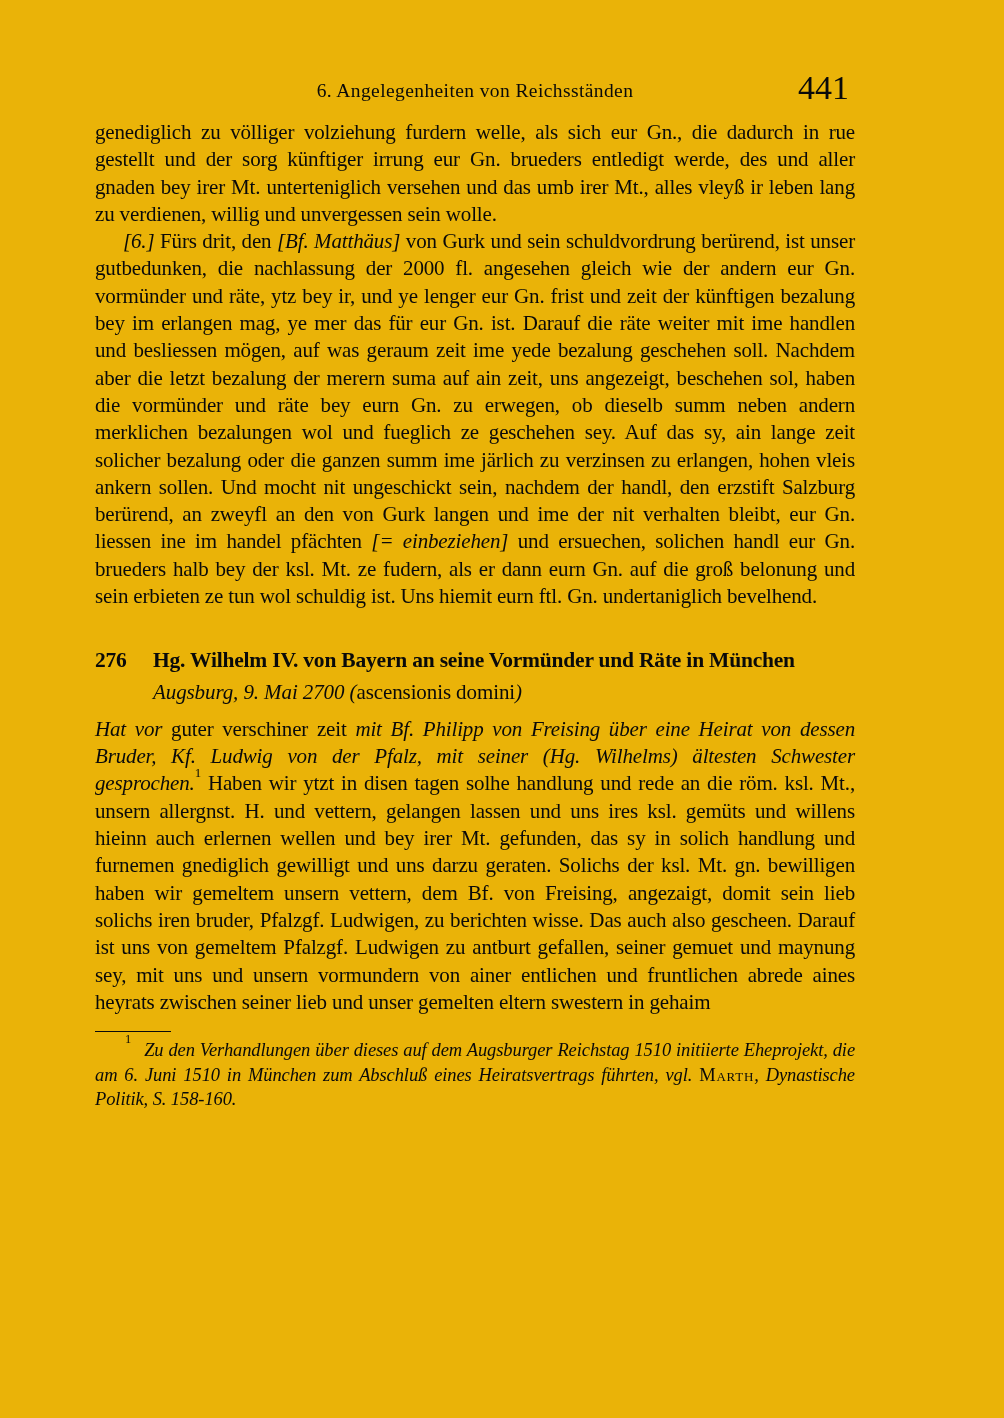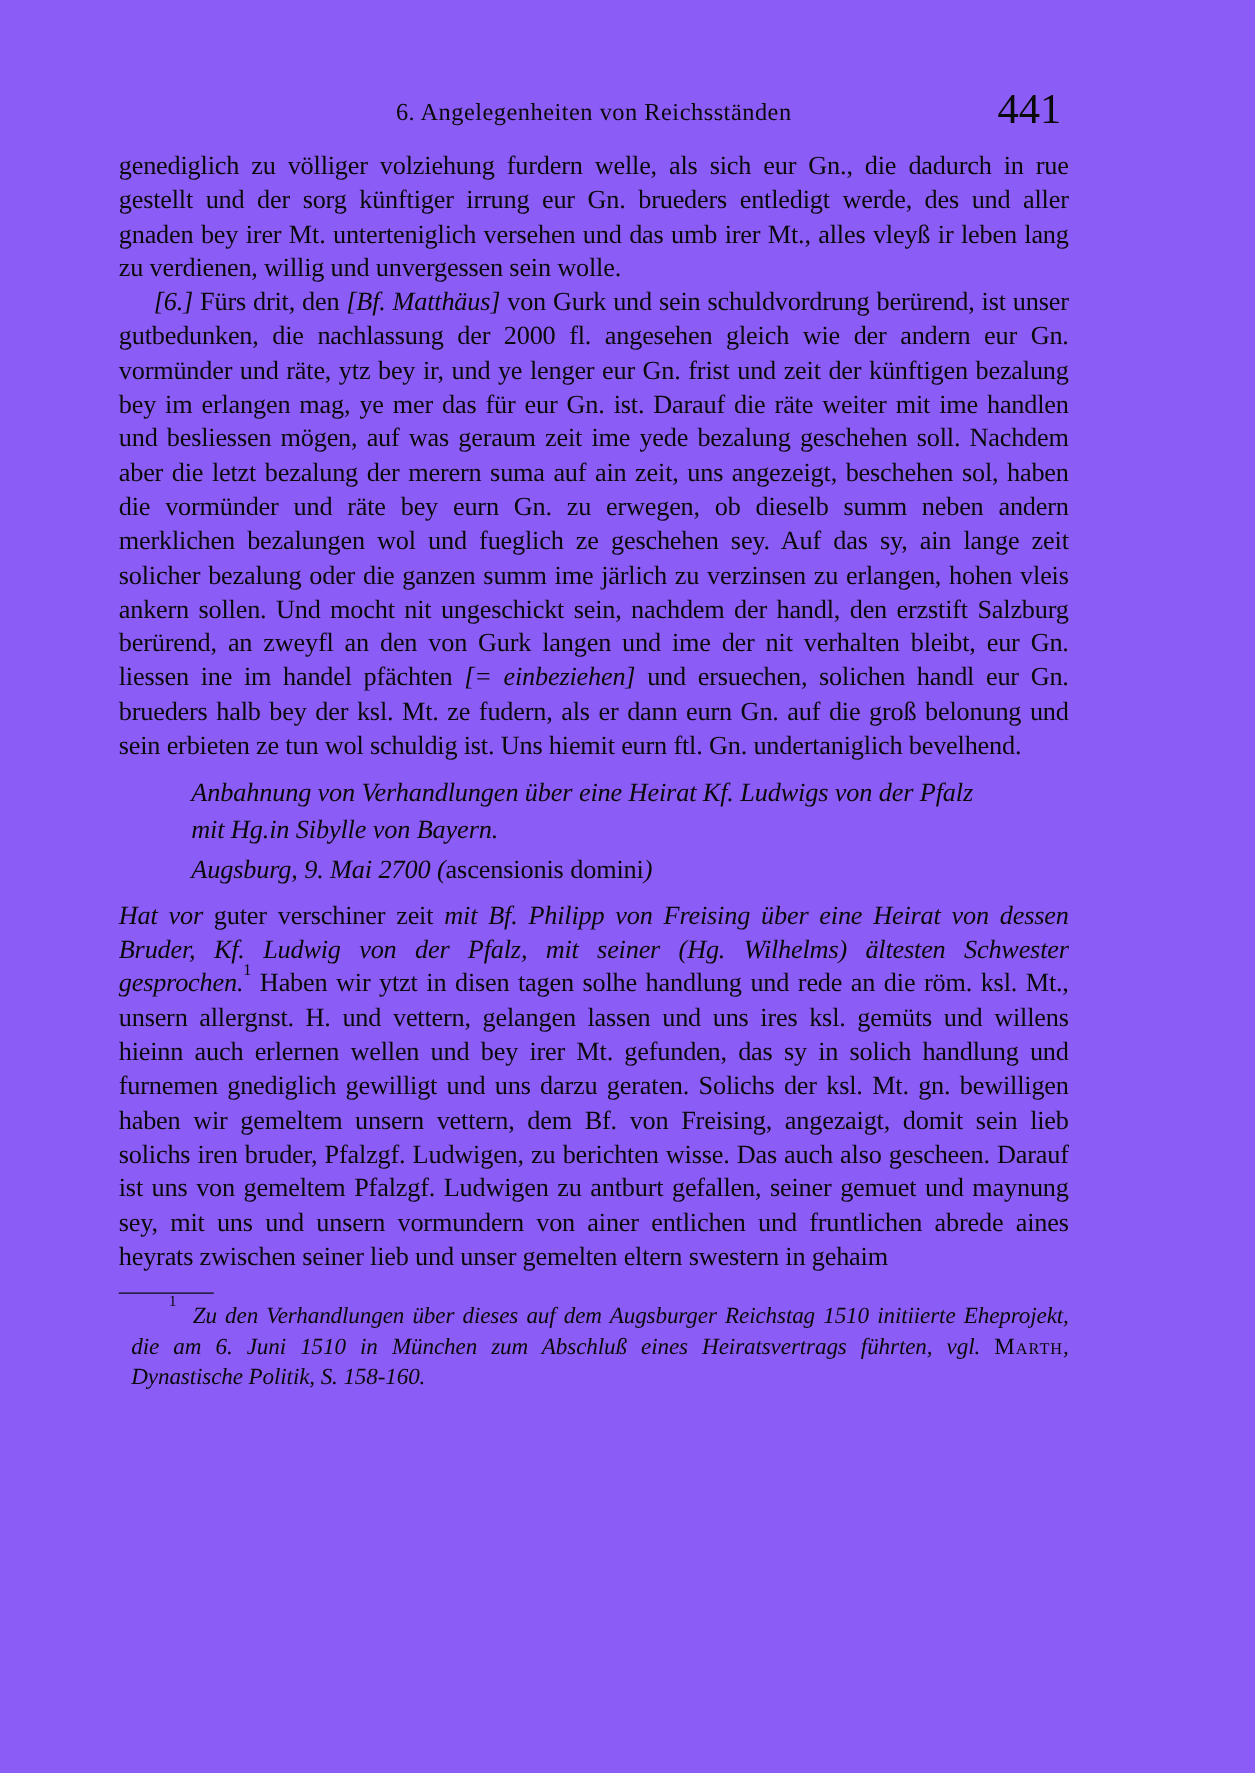--- a/index.html
+++ b/index.html
@@ -1,19 +1,19 @@
 <!DOCTYPE html>
 <html lang="de"><head>
 <meta charset="utf-8">
 <style>
   html,body { margin:0; padding:0; background:#ffffff; }
   .page {
     position:relative;
     width:1004px; height:1418px;
-    background:#8b5cf6;
+    background:#eab308;
     color:#0a0a0a;
     font-family:"Liberation Serif","DejaVu Serif",serif;
     overflow:hidden;
   }
   .text-block { position:absolute; left:95px; top:78px; width:760px; }
 
   
   .running-head { position:relative; height:26px; margin-bottom:15px; }
   .rh-title { text-align:center; font-size:19.5px; letter-spacing:0.4px; line-height:26px; }
   .rh-num { position:absolute; right:6px; top:-4px; font-size:34px; line-height:28px; }
@@ -52,21 +52,21 @@
   .docbody { margin-top:9px; }
 
   sup.ref {
     font-style:normal; font-size:13px;
     position:relative; top:-0.45em; line-height:0;
   }
 
   
   .fn-sep { margin-top:15px; width:76px; height:0; border-top:1.6px solid #0a0a0a; }
   .footnote {
-    margin:6px 0 0 10px;
+    margin:6px 0 0 0;
     font-size:18.5px; line-height:24.6px;
     text-align:justify; text-indent:30px;
     letter-spacing:-0.1px;
     hyphens:auto; -webkit-hyphens:auto;
   }
   .fnmark {
     font-style:normal; font-size:12.5px;
     position:relative; top:-0.5em; line-height:0;
     margin-right:13px;
   }
@@ -80,22 +80,25 @@
 
     <div class="running-head">
       <div class="rh-title">6. Angelegenheiten von Reichsständen</div>
       <div class="rh-num">441</div>
     </div>
 
     <p class="body"><span>genediglich zu völliger volziehung furdern welle, als sich eur Gn., die dadurch in rue gestellt und der sorg künftiger irrung eur Gn. brueders entledigt werde, des und aller gnaden bey irer Mt. unterteniglich versehen und das umb irer Mt., alles vleyß ir leben lang zu verdienen, willig und unvergessen sein wolle.</span></p>
 
     <p class="body para2"><span class="it">[6.]</span><span> Fürs drit, den </span><span class="it">[Bf. Matthäus]</span><span> von Gurk und sein schuldvordrung berürend, ist unser gutbedunken, die nachlassung der 2000 fl. angesehen gleich wie der andern eur Gn. vormünder und räte, ytz bey ir, und ye lenger eur Gn. frist und zeit der künftigen bezalung bey im erlangen mag, ye mer das für eur Gn. ist. Darauf die räte weiter mit ime handlen und besliessen mögen, auf was geraum zeit ime yede bezalung geschehen soll. Nachdem aber die letzt bezalung der merern suma auf ain zeit, uns angezeigt, beschehen sol, haben die vormünder und räte bey eurn Gn. zu erwegen, ob dieselb summ neben andern merklichen bezalungen wol und fueglich ze geschehen sey. Auf das sy, ain lange zeit solicher bezalung oder die ganzen summ ime järlich zu verzinsen zu erlangen, hohen vleis ankern sollen. Und mocht nit ungeschickt sein, nachdem der handl, den erzstift Salzburg berürend, an zweyfl an den von Gurk langen und ime der nit verhalten bleibt, eur Gn. liessen ine im handel pfächten </span><span class="it">[= einbeziehen]</span><span> und ersuechen, solichen handl eur Gn. brueders halb bey der ksl. Mt. ze fudern, als er dann eurn Gn. auf die groß belonung und sein erbieten ze tun wol schuldig ist. Uns hiemit eurn ftl. Gn. undertaniglich bevelhend.</span></p>
 
+    <div class="entry-head">
+      <span class="entry-num">276</span>
+      <h2 class="entry-title">Hg. Wilhelm IV. von Bayern an seine Vormünder und Räte in München</h2>
+    </div>
 
-    <p class="entry-sub">Anbahnung von Verhandlungen über eine Heirat Kf. Ludwigs von der Pfalz mit Hg.in Sibylle von Bayern.</p>
 
     <p class="dateline"><span class="it">Augsburg, 9. Mai 2700 (</span><span class="rm">ascensionis domini</span><span class="it">)</span></p>
 
 
     <p class="body docbody"><span class="it">Hat vor </span><span>guter verschiner zeit </span><span class="it">mit Bf. Philipp von Freising über eine Heirat von dessen Bruder, Kf. Ludwig von der Pfalz, mit seiner (Hg. Wilhelms) ältesten Schwester gesprochen.</span><sup class="ref">1</sup><span> Haben wir ytzt in disen tagen solhe handlung und rede an die röm. ksl. Mt., unsern allergnst. H. und vettern, gelangen lassen und uns ires ksl. gemüts und willens hieinn auch erlernen wellen und bey irer Mt. gefunden, das sy in solich handlung und furnemen gnediglich gewilligt und uns darzu geraten. Solichs der ksl. Mt. gn. bewilligen haben wir gemeltem unsern vettern, dem Bf. von Freising, angezaigt, domit sein lieb solichs iren bruder, Pfalzgf. Ludwigen, zu berichten wisse. Das auch also gescheen. Darauf ist uns von gemeltem Pfalzgf. Ludwigen zu antburt gefallen, seiner gemuet und maynung sey, mit uns und unsern vormundern von ainer entlichen und fruntlichen abrede aines heyrats zwischen seiner lieb und unser gemelten eltern swestern in gehaim</span></p>
 
     <div class="fn-sep"></div>
 
     <p class="footnote"><sup class="fnmark">1</sup><span class="it">Zu den Verhandlungen über dieses auf dem Augsburger Reichstag 1510 initiierte Eheprojekt, die am 6. Juni 1510 in München zum Abschluß eines Heiratsvertrags führten, vgl. </span><span class="sc">Marth</span><span class="it">, Dynastische Politik, S. 158-160.</span></p>
 

